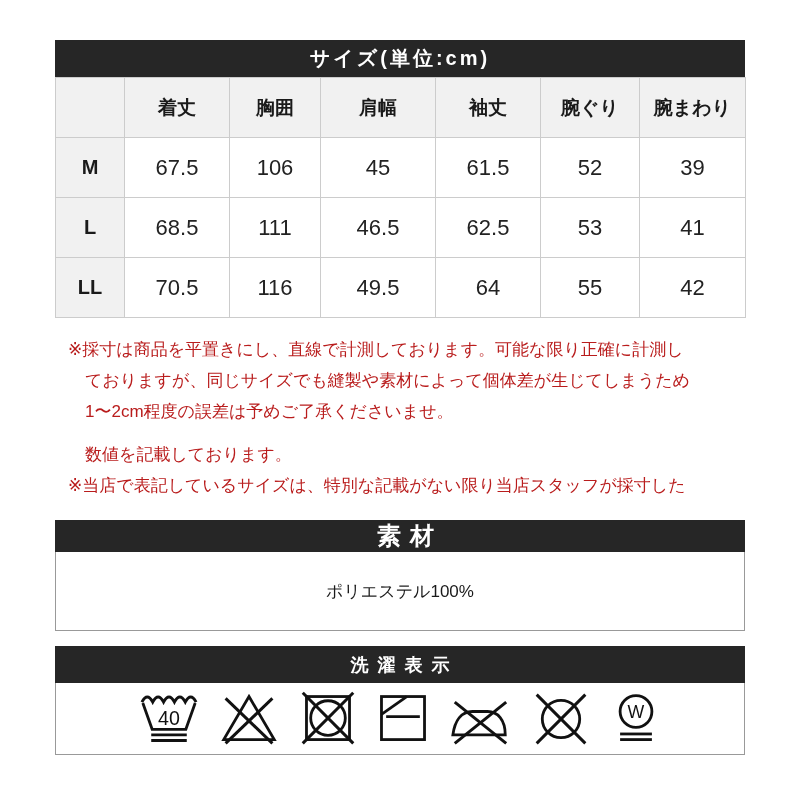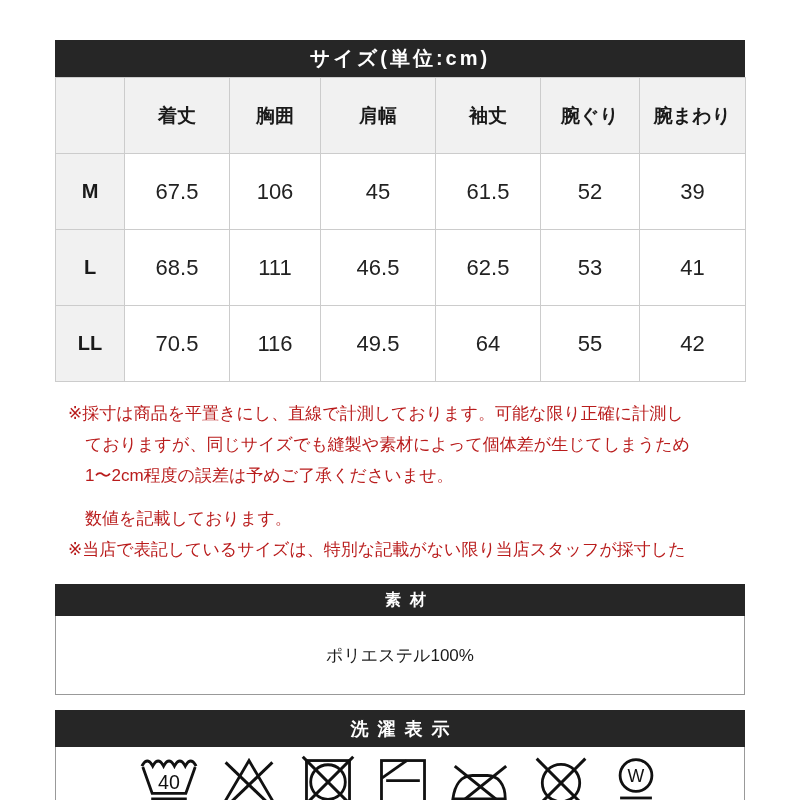--- a/index.html
+++ b/index.html
@@ -9,31 +9,31 @@
     color:#1a1a1a;overflow:hidden;
   }
   .page{padding:40px 55px 0 55px;width:690px;}
 
   
   .bar{
     background:#262626;color:#ffffff;font-weight:bold;
     display:flex;align-items:center;justify-content:center;
   }
   .bar-size{height:37px;font-size:20px;letter-spacing:3px;}
-  .bar-material{height:32px;font-size:16px;letter-spacing:9px;padding-left:20px;box-sizing:border-box;}
+  .bar-material{height:32px;font-size:24px;letter-spacing:9px;padding-left:20px;box-sizing:border-box;}
   .bar-laundry{height:37px;font-size:18px;letter-spacing:9px;padding-left:9px;box-sizing:border-box;}
 
   
   table.size-table{
     width:690px;border-collapse:collapse;table-layout:fixed;
     border:1px solid #999999;
   }
   .size-table th,.size-table td{
     border:1px solid #cccccc;text-align:center;vertical-align:middle;
-    padding:8px;height:59px;
+    padding:0;height:59px;
   }
   .size-table thead th{background:#f1f1f1;font-size:19px;font-weight:bold;color:#1a1a1a;}
   .size-table td.row-label{background:#f1f1f1;font-size:20px;font-weight:bold;}
   .size-table td.val{background:#ffffff;font-size:22px;font-weight:normal;color:#222222;}
 
   
   .notes{margin-top:16px;padding-left:13px;font-size:17px;line-height:31px;color:#b91c1c;}
   .note{margin:0 0 12px 0;}
   .note-line{white-space:nowrap;}
   .note-line.cont{padding-left:17px;}

